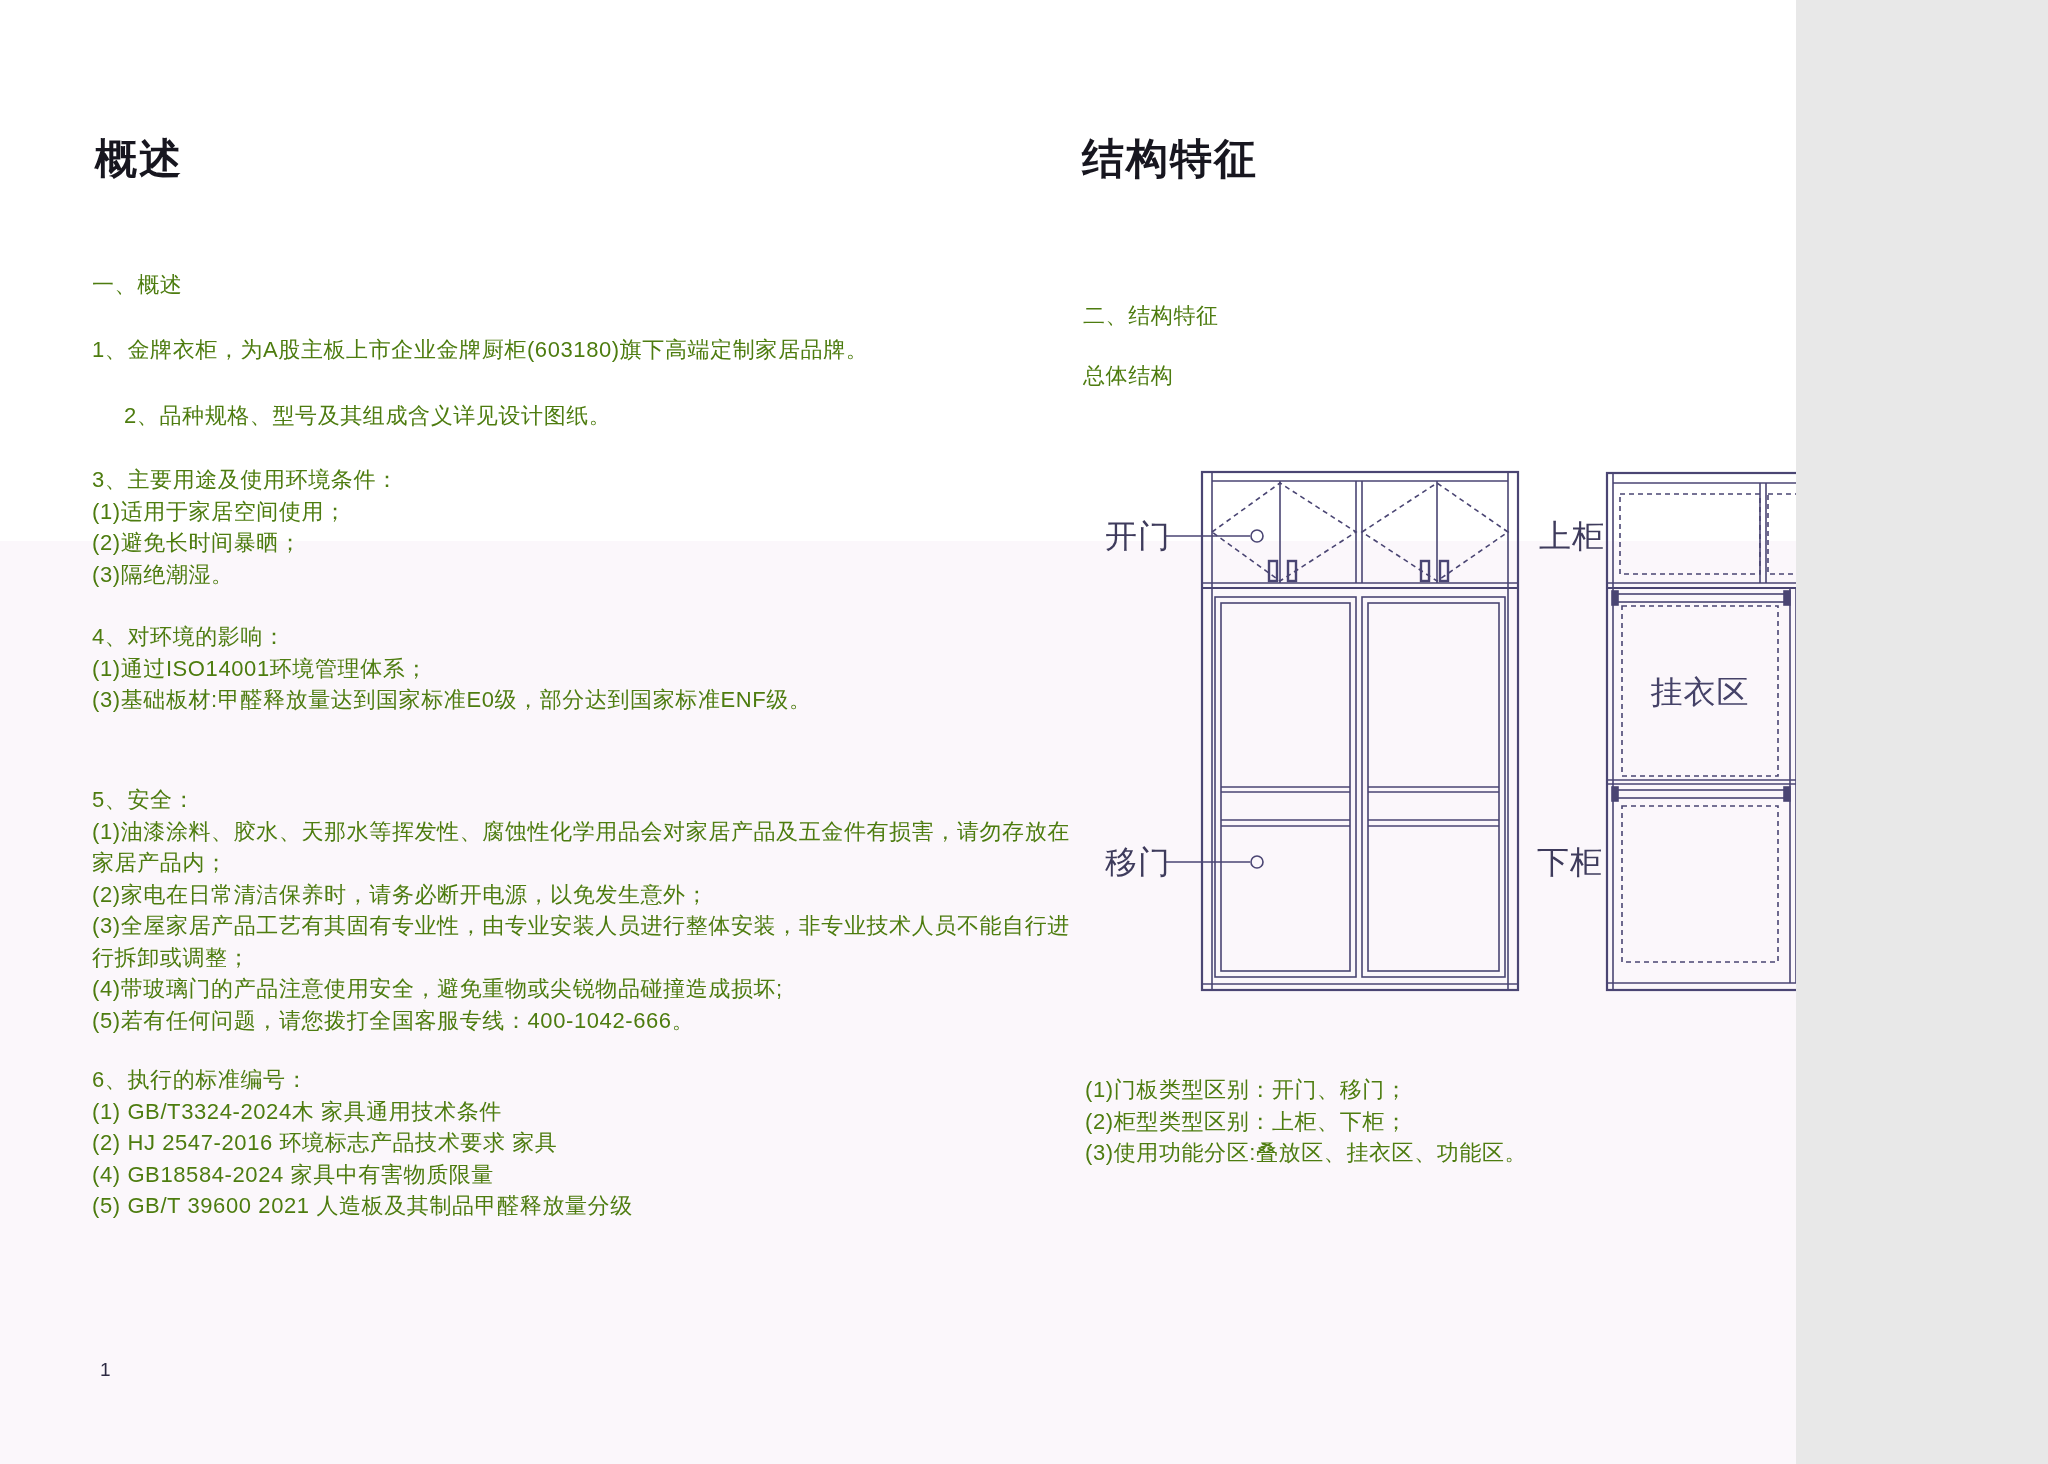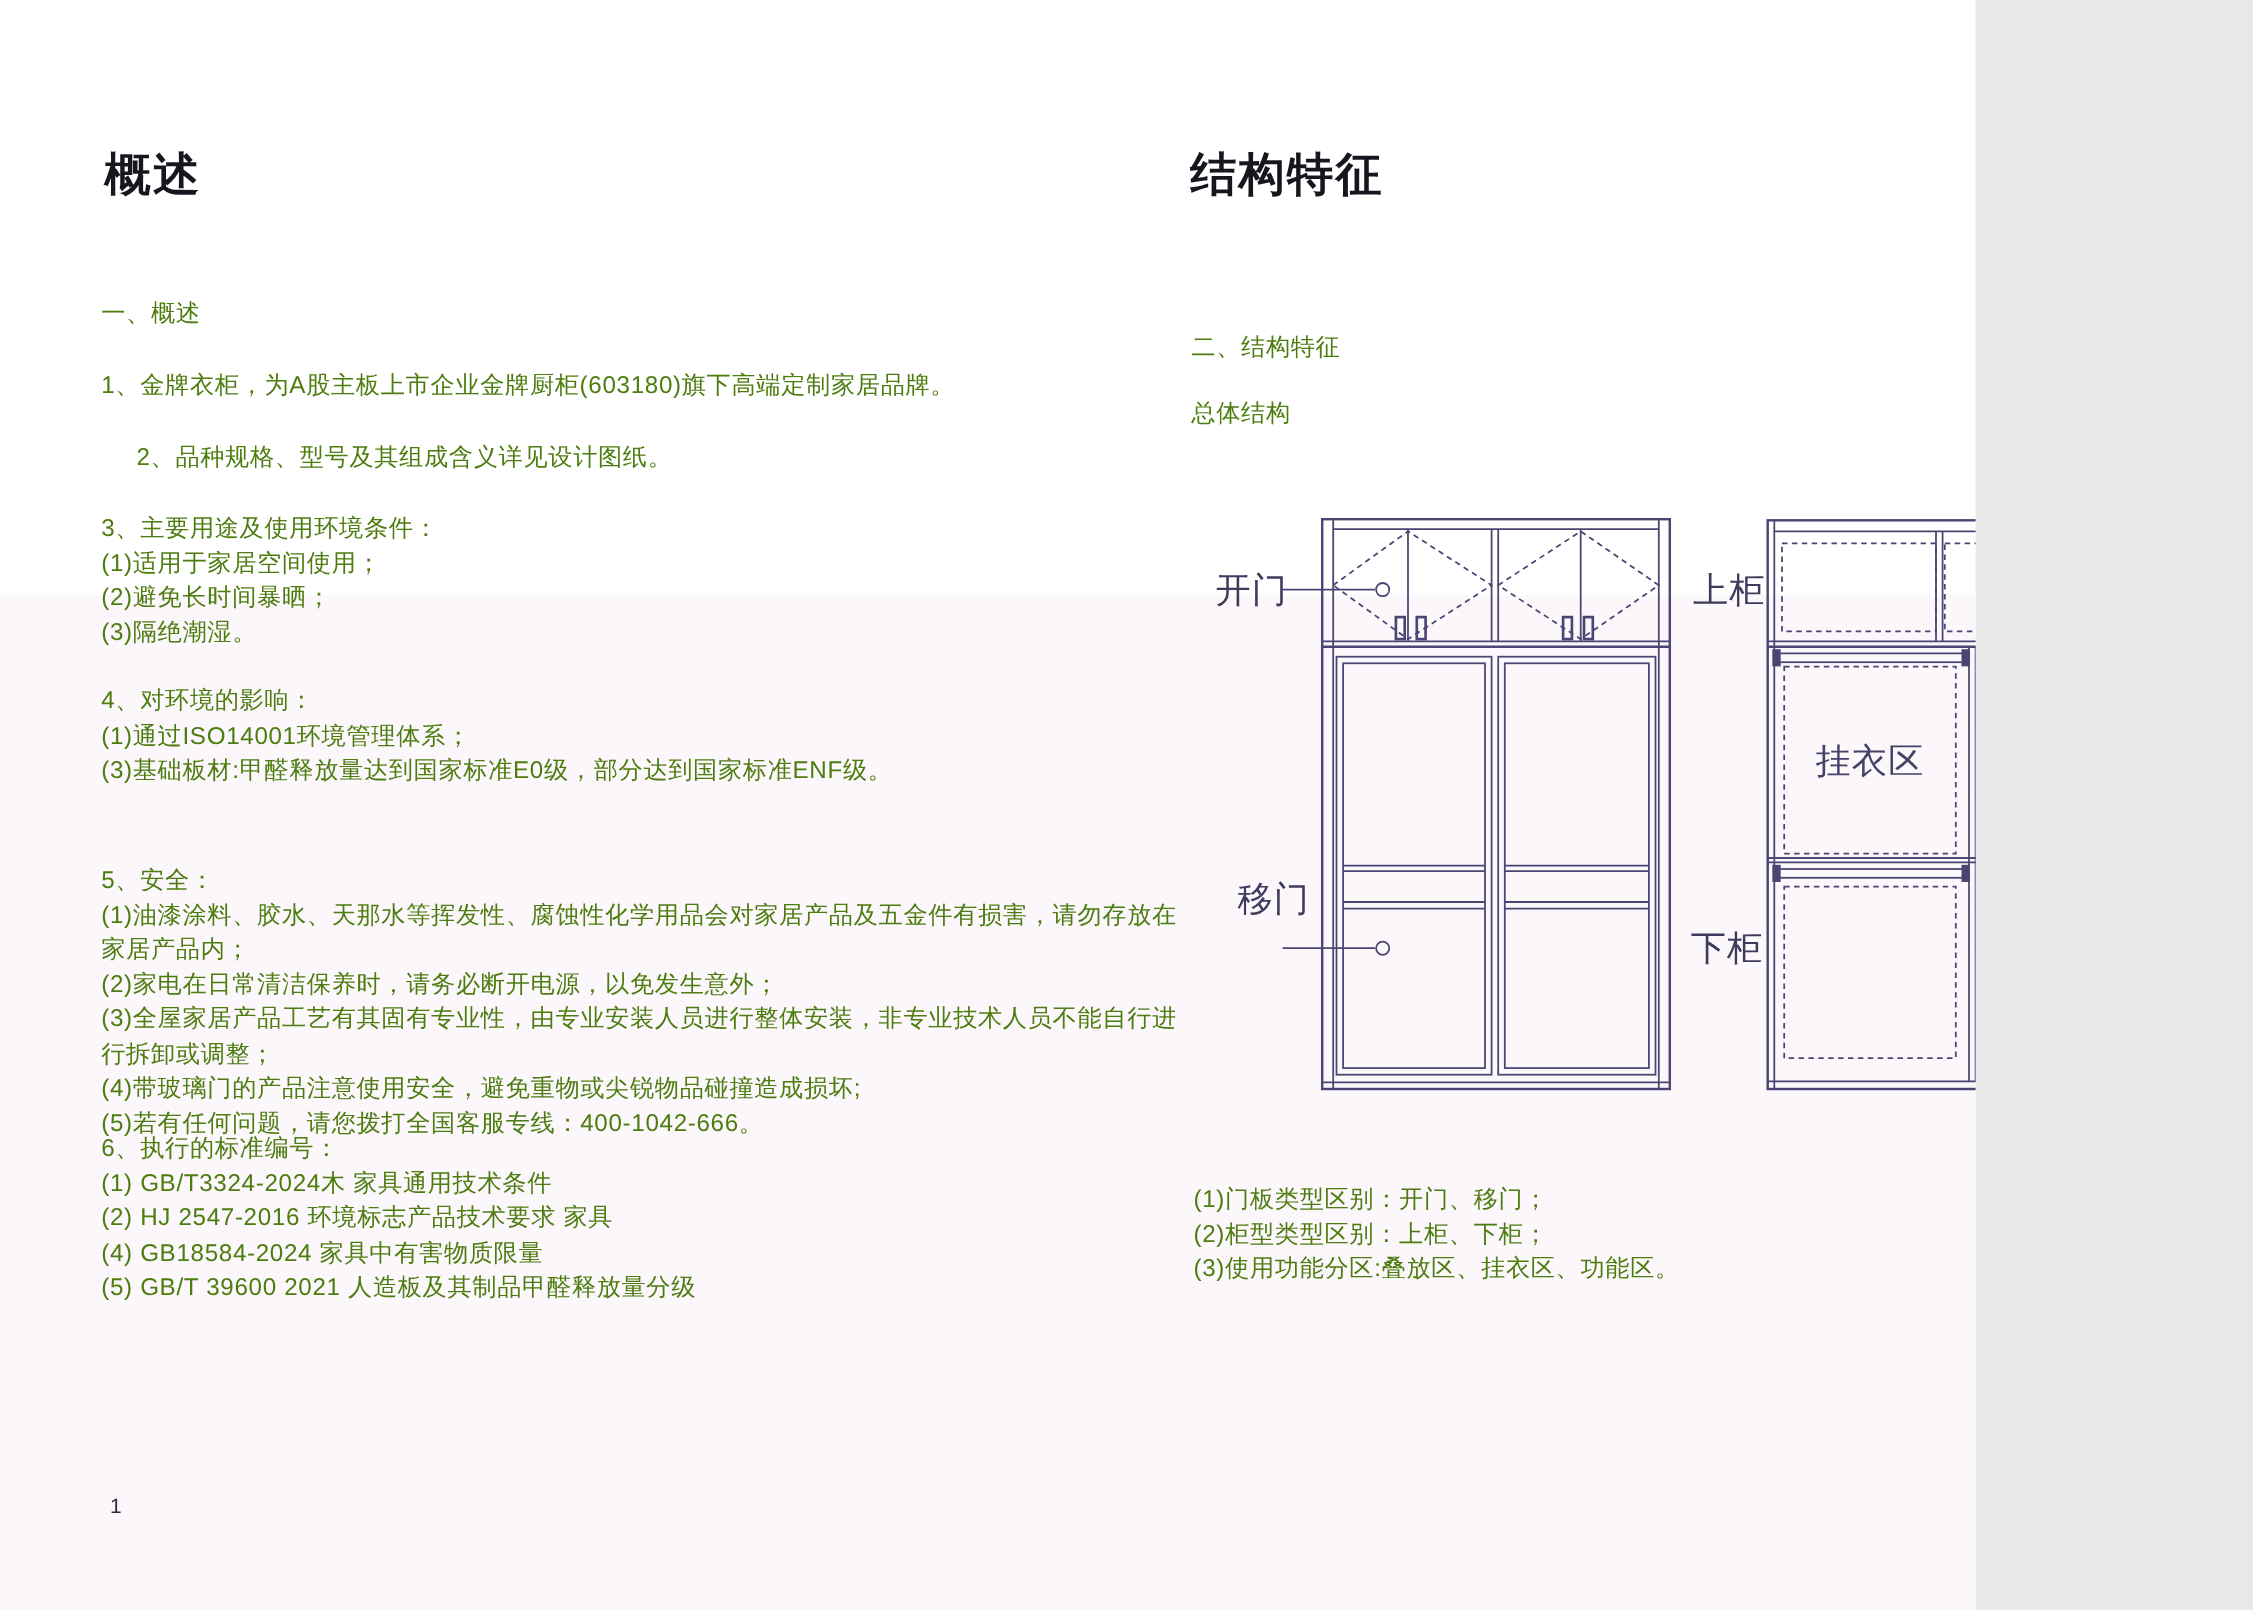--- a/index.html
+++ b/index.html
@@ -76,21 +76,21 @@
     <div class="tline">5、安全：</div>
     <div class="tline">(1)油漆涂料、胶水、天那水等挥发性、腐蚀性化学用品会对家居产品及五金件有损害，请勿存放在</div>
     <div class="tline">家居产品内；</div>
     <div class="tline">(2)家电在日常清洁保养时，请务必断开电源，以免发生意外；</div>
     <div class="tline">(3)全屋家居产品工艺有其固有专业性，由专业安装人员进行整体安装，非专业技术人员不能自行进</div>
     <div class="tline">行拆卸或调整；</div>
     <div class="tline">(4)带玻璃门的产品注意使用安全，避免重物或尖锐物品碰撞造成损坏;</div>
     <div class="tline">(5)若有任何问题，请您拨打全国客服专线：400-1042-666。</div>
   </div>
 
-  <div class="tgroup body-col" style="left:92px;top:1028px;">
+  <div class="tgroup body-col" style="left:92px;top:1064px;">
     <div class="tline">6、执行的标准编号：</div>
     <div class="tline">(1) GB/T3324-2024木 家具通用技术条件</div>
     <div class="tline">(2) HJ 2547-2016 环境标志产品技术要求 家具</div>
     <div class="tline">(4) GB18584-2024 家具中有害物质限量</div>
     <div class="tline">(5) GB/T 39600 2021 人造板及其制品甲醛释放量分级</div>
   </div>
 
   <div class="tgroup body-col" style="left:1083px;top:300px;">
     <div class="tline">二、结构特征</div>
   </div>
@@ -189,19 +189,19 @@
       <line x1="1796" y1="824" x2="1917" y2="824"></line>
       <line x1="1796" y1="865" x2="1917" y2="865"></line>
       <rect x="1838" y="795" width="36" height="9" stroke-width="2"></rect>
       <rect x="1838" y="835" width="36" height="9" stroke-width="2"></rect>
       <rect x="1802" y="793" width="106" height="169" stroke-dasharray="5 4"></rect>
     </g>
   </svg>
 
   <div class="dlabel" style="left:1138px;top:536px;">开门</div>
   <div class="dlabel" style="left:1572px;top:536px;">上柜</div>
-  <div class="dlabel" style="left:1138px;top:817px;margin-left:20px;">移门</div>
+  <div class="dlabel" style="left:1138px;top:862px;">移门</div>
   <div class="dlabel" style="left:1570px;top:862px;">下柜</div>
   <div class="dlabel zone" style="left:1851px;top:534px;">叠放区</div>
   <div class="dlabel zone" style="left:1700px;top:692px;">挂衣区</div>
   <div class="dlabel zone" style="left:1857px;top:896px;">功能区</div>
 
 </div>
 
 </body></html>

